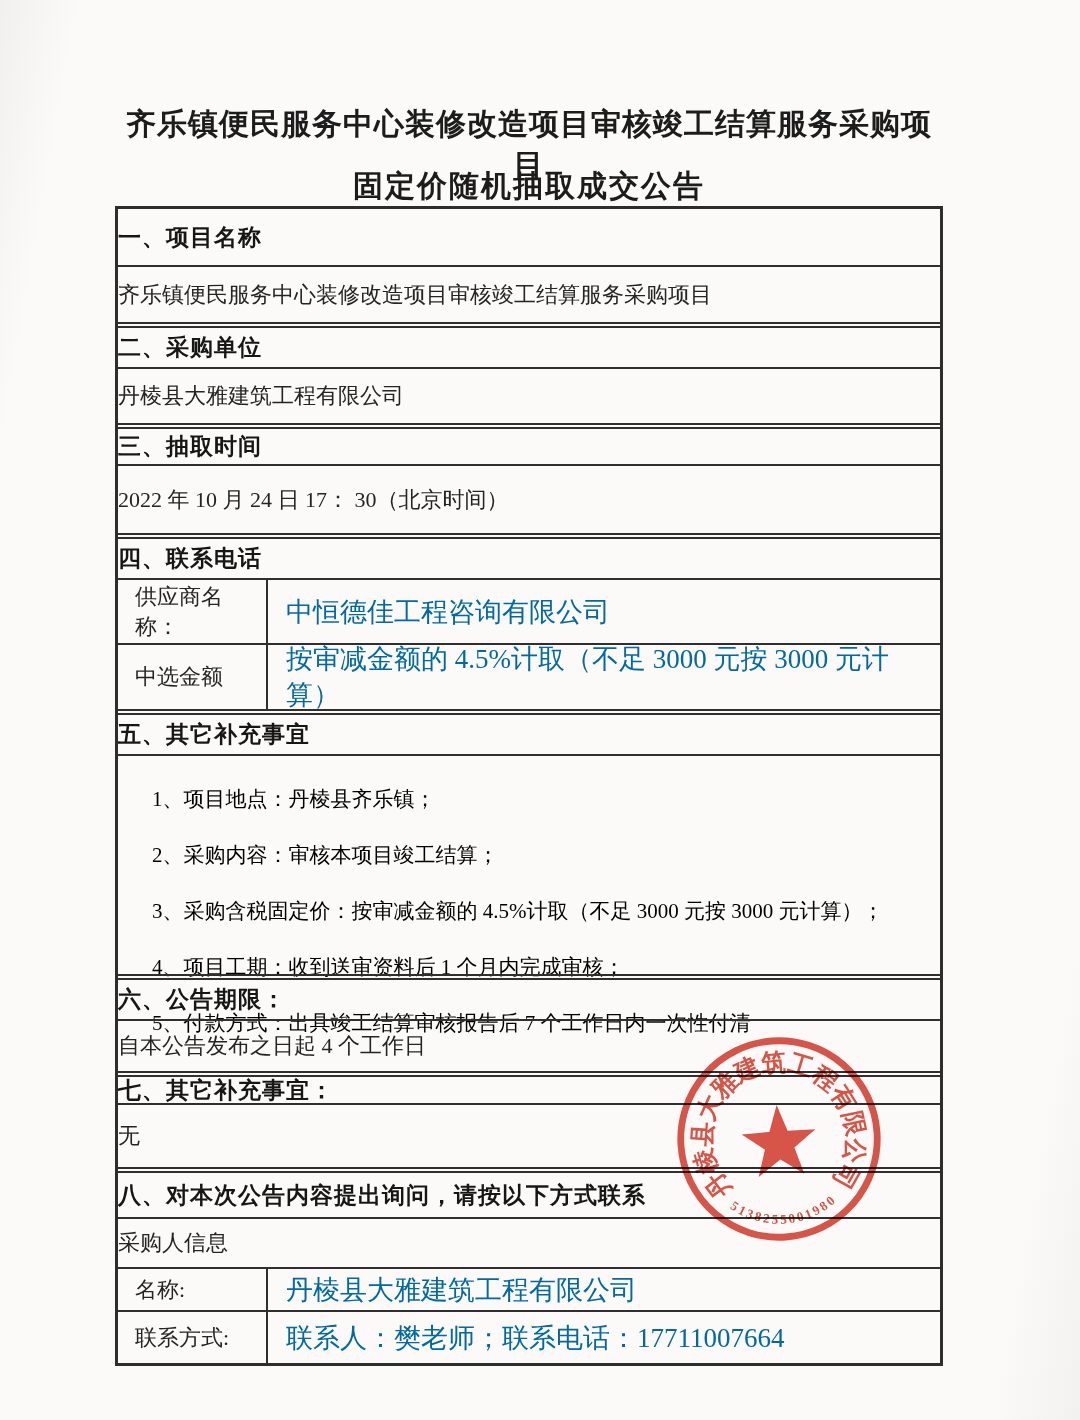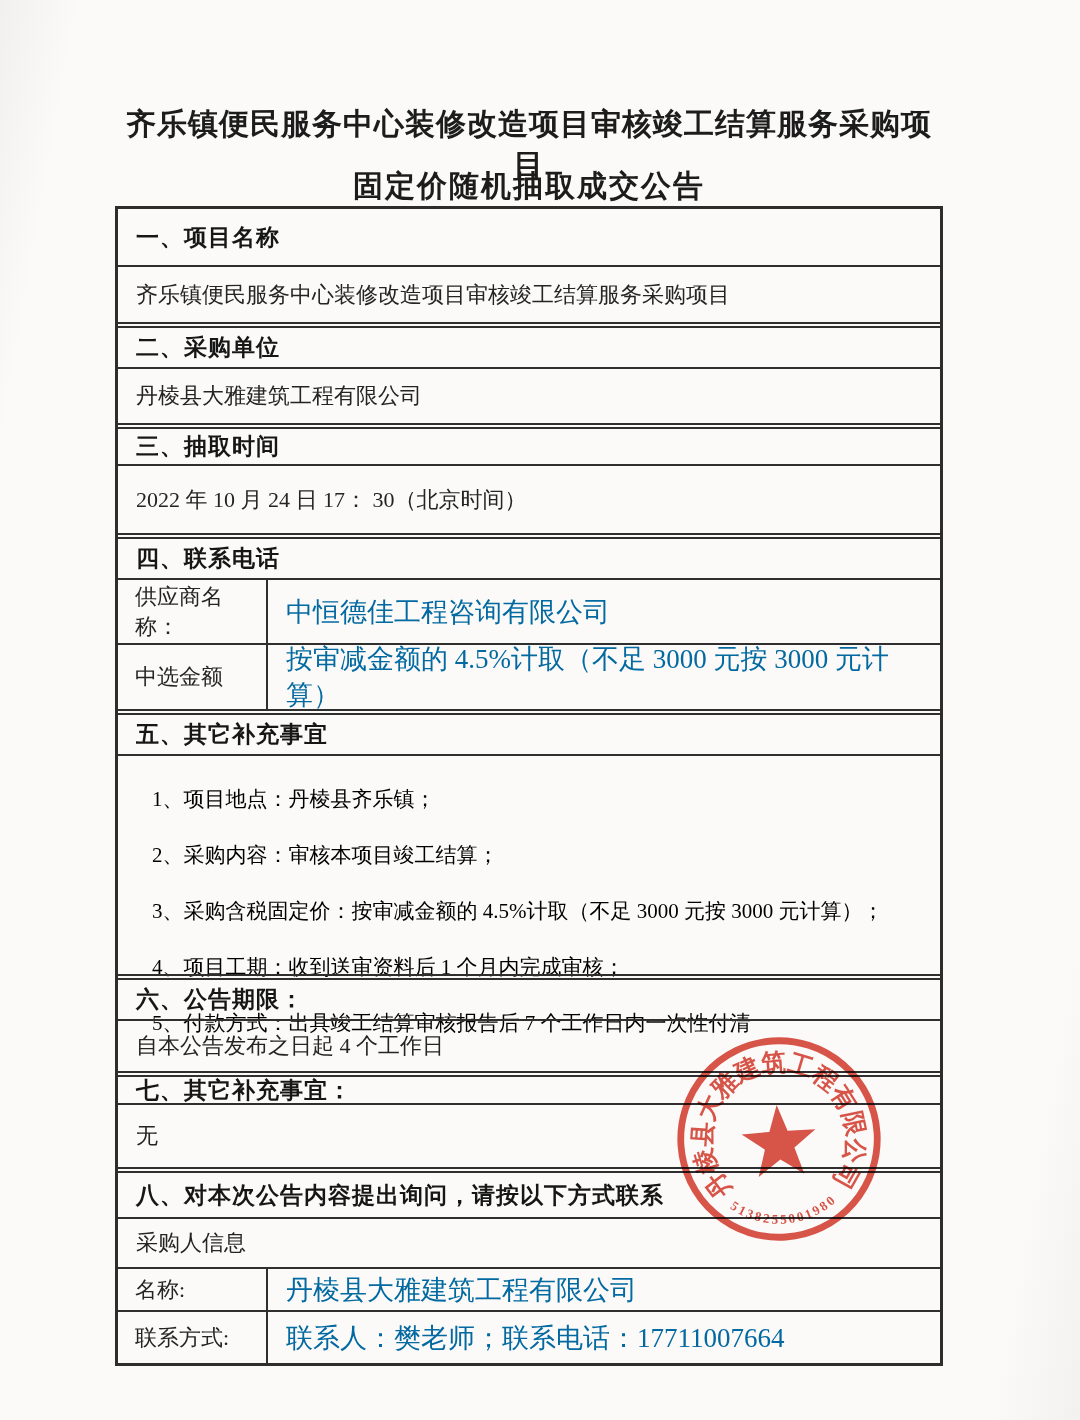--- a/index.html
+++ b/index.html
@@ -43,21 +43,20 @@
     box-sizing: border-box;
     display: flex;
     flex-direction: column;
     background: transparent;
   }
   .row {
     box-sizing: border-box;
     display: flex;
     align-items: center;
     border-top: 2px solid #2f2f2f;
-    padding-left: 18px;
   }
   .row:first-child {
     border-top: none;
   }
   .row.section {
     border-top: 6px double #2f2f2f;
     font-family: "Liberation Sans", sans-serif;
     font-weight: 700;
     font-size: 23px;
     color: #161616;

